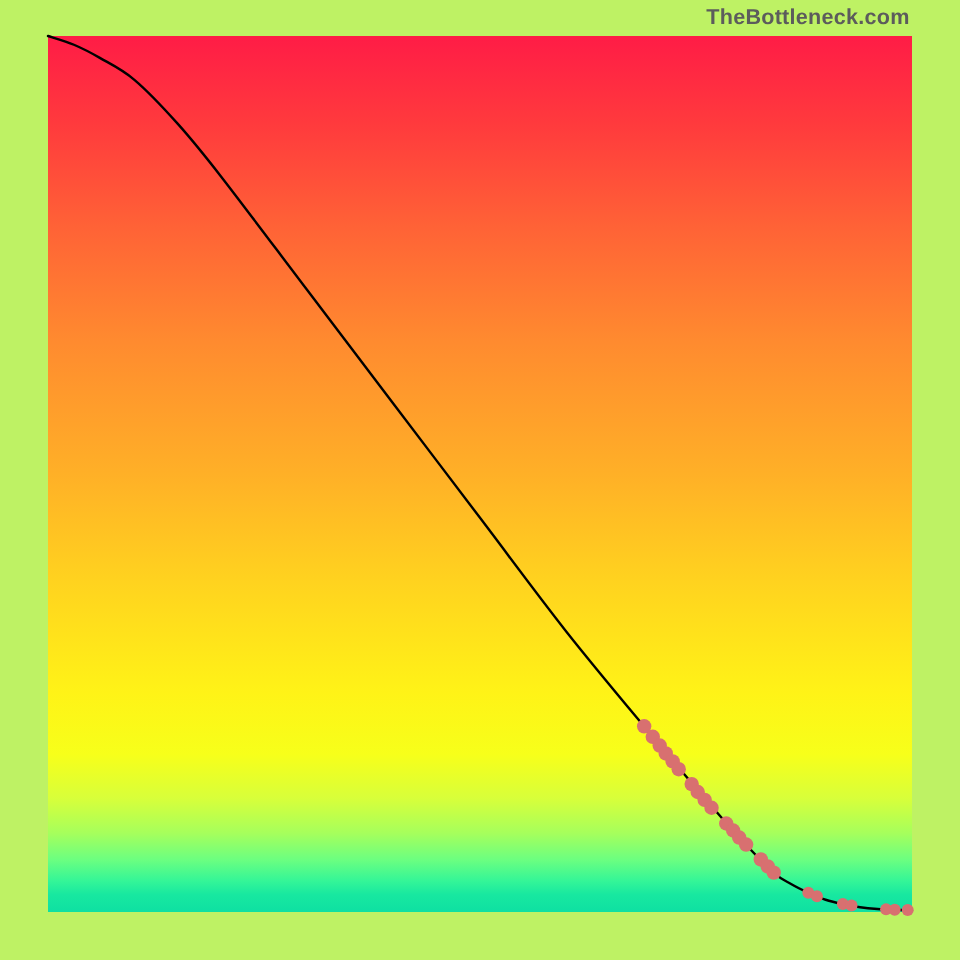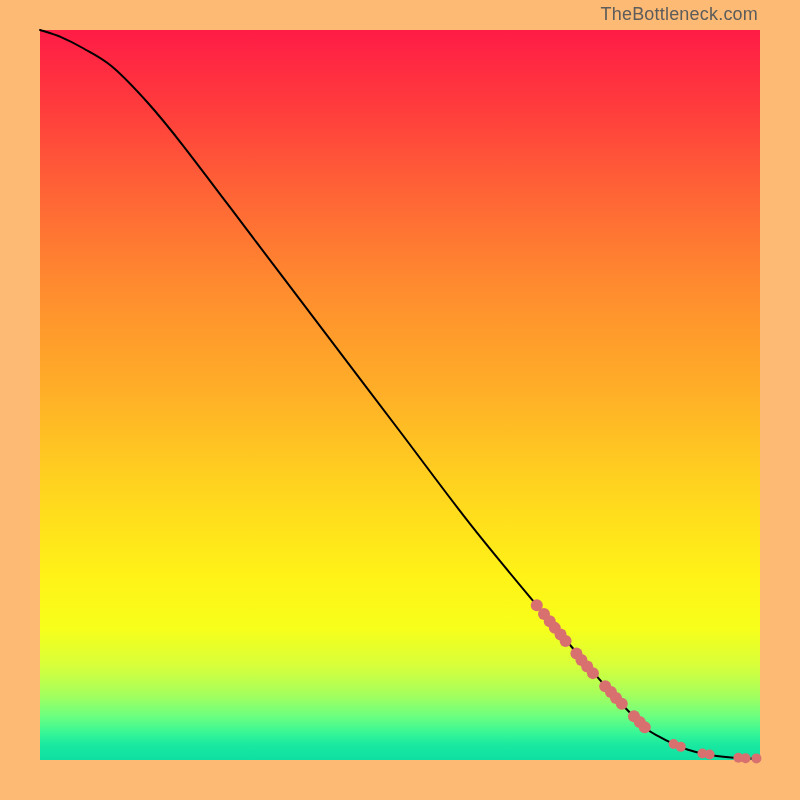--- a/index.html
+++ b/index.html
@@ -7,21 +7,22 @@
     padding: 0;
     width: 800px;
     height: 800px;
     background: #000000;
     overflow: hidden;
   }
   .frame {
     position: relative;
     width: 800px;
     height: 800px;
-    background: #fdba74;
+    background: #bef264;
+    font-weight: bold;
   }
   .plot {
     position: absolute;
     left: 40px;
     top: 30px;
     width: 720px;
     height: 730px;
     
     background: linear-gradient(
       to bottom,

